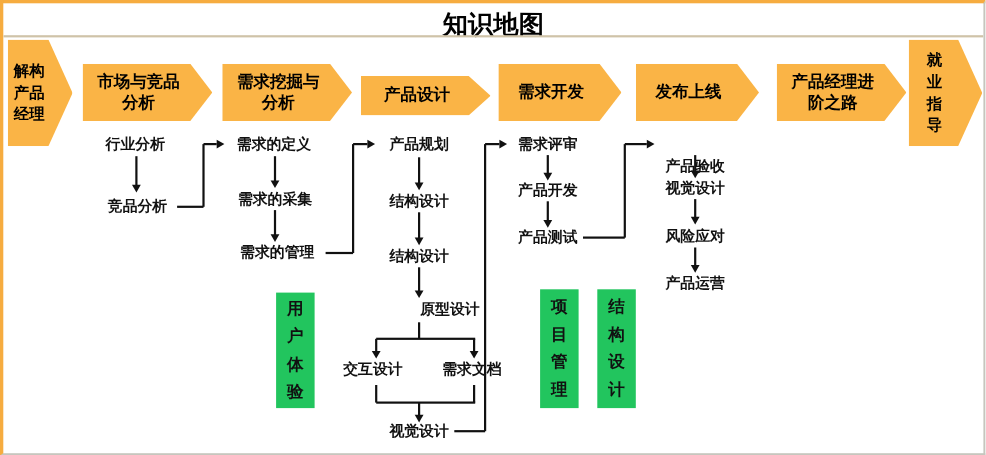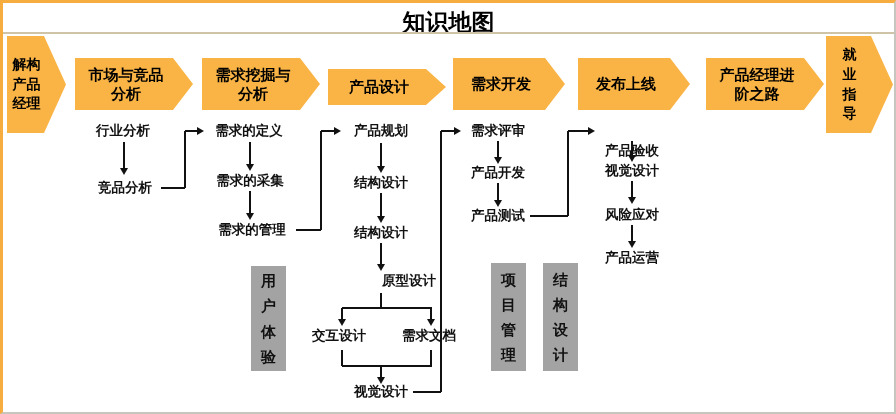--- a/index.html
+++ b/index.html
@@ -30,21 +30,21 @@
   }
 
   
   .node{
     position:absolute;transform:translate(-50%,-50%);
     font-size:13.5px;font-weight:bold;color:#111;white-space:nowrap;
   }
 
   
   .sidebox{
-    position:absolute;background:#a3a3a3;color:#111;
+    position:absolute;background:#22c55e;color:#111;
     display:flex;align-items:center;justify-content:center;
   }
   .sidebox span{
     display:block;width:16px;font-size:15px;font-weight:bold;
     line-height:1.68;text-align:center;word-break:break-all;
   }
 
   
   .vline,.varrow{position:absolute;width:2px;background:#111;}
   .hline,.harrow{position:absolute;height:2px;background:#111;}

